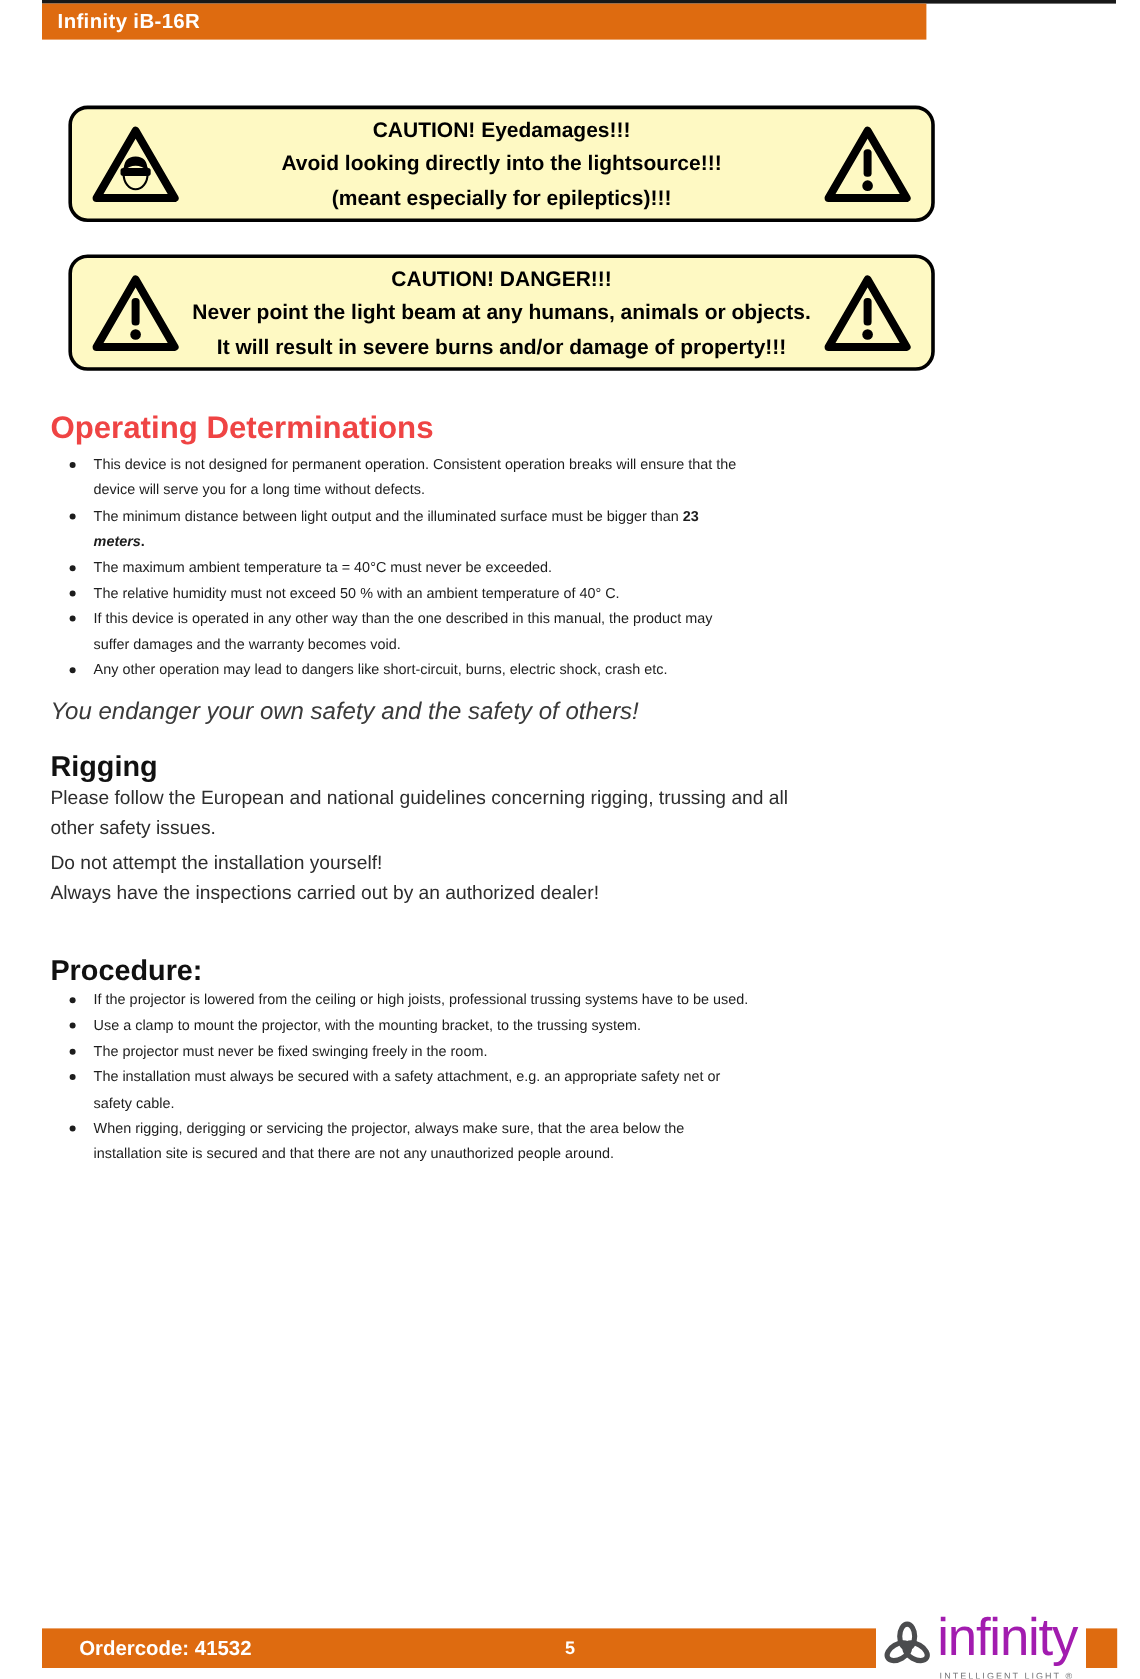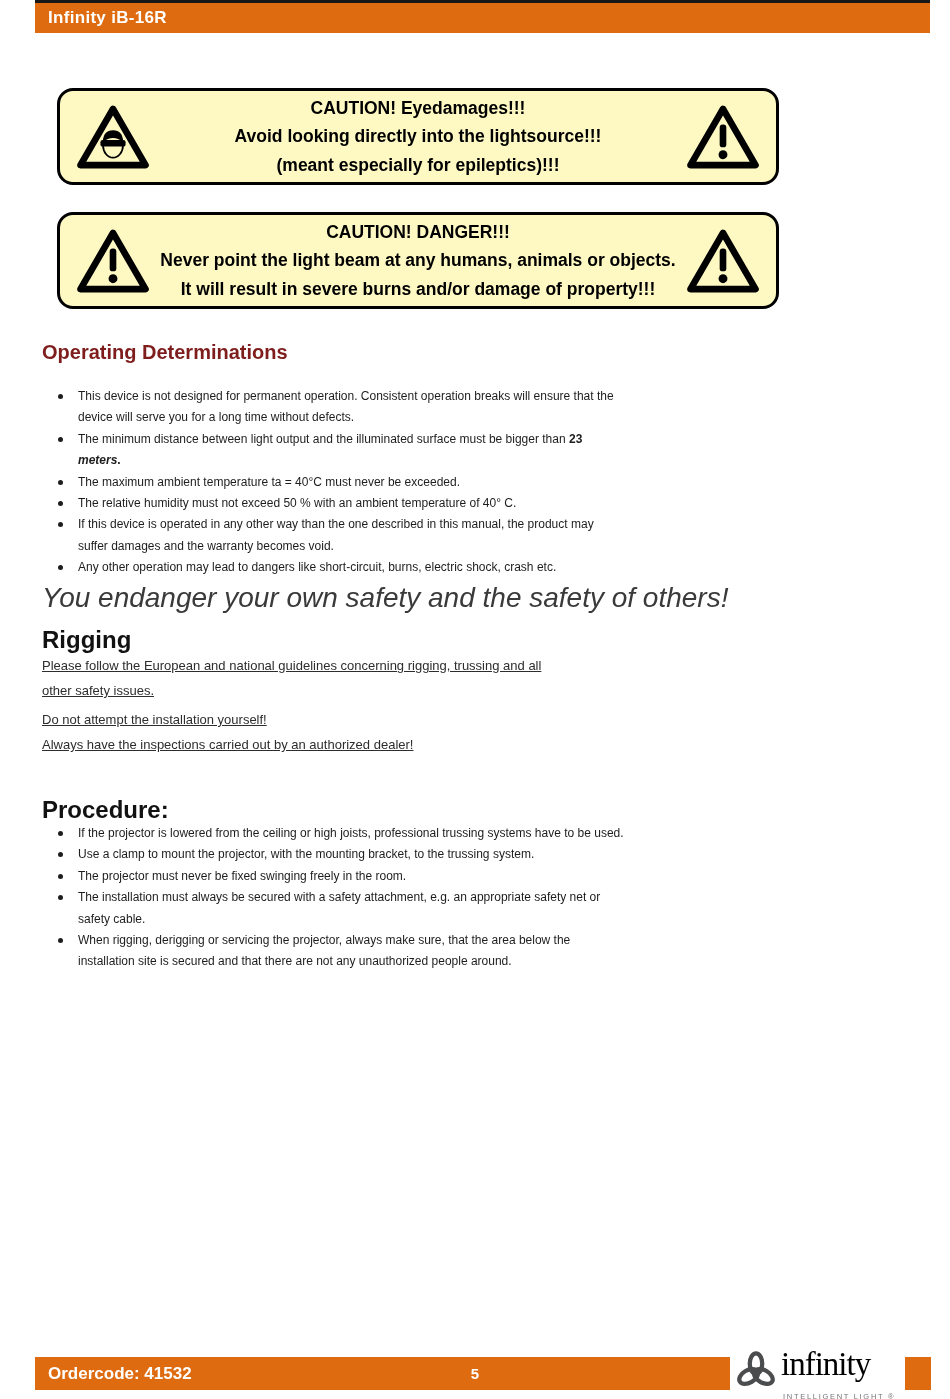--- a/index.html
+++ b/index.html
@@ -3,65 +3,65 @@
 <meta charset="utf-8">
 <style>
   html,body{margin:0;padding:0;background:#ffffff;}
   .page{
     position:relative;width:950px;height:1399px;background:#ffffff;
     font-family:"Liberation Sans", sans-serif;color:#1a1a1a;overflow:hidden;
   }
   
   .top-strip{position:absolute;left:35px;top:0;width:895px;height:3px;background:#181818;}
   .header-bar{
-    position:absolute;left:35px;top:3px;width:895px;height:30px;background:#DE6B10;
+    position:absolute;left:35px;top:3px;width:737px;height:30px;background:#DE6B10;
   }
   .header-title{
     padding-left:13px;line-height:30px;font-size:17px;font-weight:bold;color:#ffffff;
     letter-spacing:.3px;
   }
   
   .caution-box{
     position:absolute;left:57px;width:722px;height:97px;box-sizing:border-box;
     border:3px solid #000;border-radius:16px;background:#fef9c3;
     display:flex;align-items:center;justify-content:space-between;padding:0 16px;
   }
   .caution-box.first{top:88px;}
   .caution-box.second{top:212px;}
   .warn-svg{width:74px;height:68px;flex:0 0 auto;display:block;}
   .caution-lines{flex:1;text-align:center;font-weight:bold;font-size:17.5px;line-height:28.5px;color:#000;}
   
   .section{position:absolute;left:42px;right:30px;}
   .sec-operating{top:341px;}
-  .h-small{font-size:20px;font-weight:bold;margin:0 0 22px 0;color:#7f1d1d;}
+  .h-small{font-size:26px;font-weight:bold;margin:0 0 5px 0;color:#ef4444;}
   ul.blist{list-style:none;margin:0;padding:0;}
   ul.blist li{display:flex;align-items:flex-start;}
   .dot{flex:0 0 auto;width:5px;height:5px;border-radius:50%;background:#1d1d1d;margin:8px 0 0 16px;}
   .btext{padding-left:15px;font-size:12px;line-height:21.4px;color:#1d1d1d;white-space:pre-line;}
   .bold{font-weight:bold;font-style:normal;}
   .boldit{font-weight:bold;font-style:italic;}
-  .emphasis{position:absolute;left:42px;top:582px;font-size:28px;font-style:italic;color:#3a3a3a;}
+  .emphasis{position:absolute;left:42px;top:582px;font-size:20px;font-style:italic;color:#3a3a3a;}
   .sec-rigging-h{top:626px;}
   .h-big{font-size:24px;font-weight:bold;margin:0;color:#111;}
-  .bigtext{font-size:13px;line-height:25px;color:#2d2d2d;white-space:pre-line;text-decoration:underline;}
+  .bigtext{font-size:16px;line-height:25px;color:#2d2d2d;white-space:pre-line;}
   .sec-rigging-body{top:653px;}
   .sec-notes{top:707px;}
   .sec-procedure-h{top:796px;}
   .sec-procedure{top:823px;}
   
   .footer-bar{position:absolute;left:35px;top:1357px;width:695px;height:33px;background:#DE6B10;}
-  .ordercode{padding-left:13px;line-height:33px;font-size:17px;font-weight:bold;color:#ffffff;}
+  .ordercode{padding-left:13px;line-height:33px;font-size:17px;font-weight:bold;color:#ffffff;margin-left:18px;}
   .page-number{
     position:absolute;left:0;top:1357px;width:950px;height:33px;line-height:33px;
     text-align:center;font-size:15px;font-weight:bold;color:#ffffff;pointer-events:none;
   }
   .logo-block{position:absolute;left:735px;top:1348px;display:flex;align-items:flex-start;}
   .trefoil-svg{width:42px;height:43px;display:block;margin-top:2px;}
   .logo-texts{margin-left:4px;}
-  .logo-wordmark{font-size:33px;line-height:33px;color:#000000;letter-spacing:-1px;font-family:Liberation Serif, serif;}
+  .logo-wordmark{font-size:44px;line-height:33px;color:#a21caf;letter-spacing:-1px;}
   .logo-subtext{font-size:7.5px;letter-spacing:1.7px;color:#737477;margin-top:11px;padding-left:2px;}
   .footer-square{position:absolute;left:905px;top:1357px;width:26px;height:33px;background:#DE6B10;}
 </style>
 </head>
 <body>
 
 <div class="page">
 
   <div class="top-strip"></div>
   <div class="header-bar">

